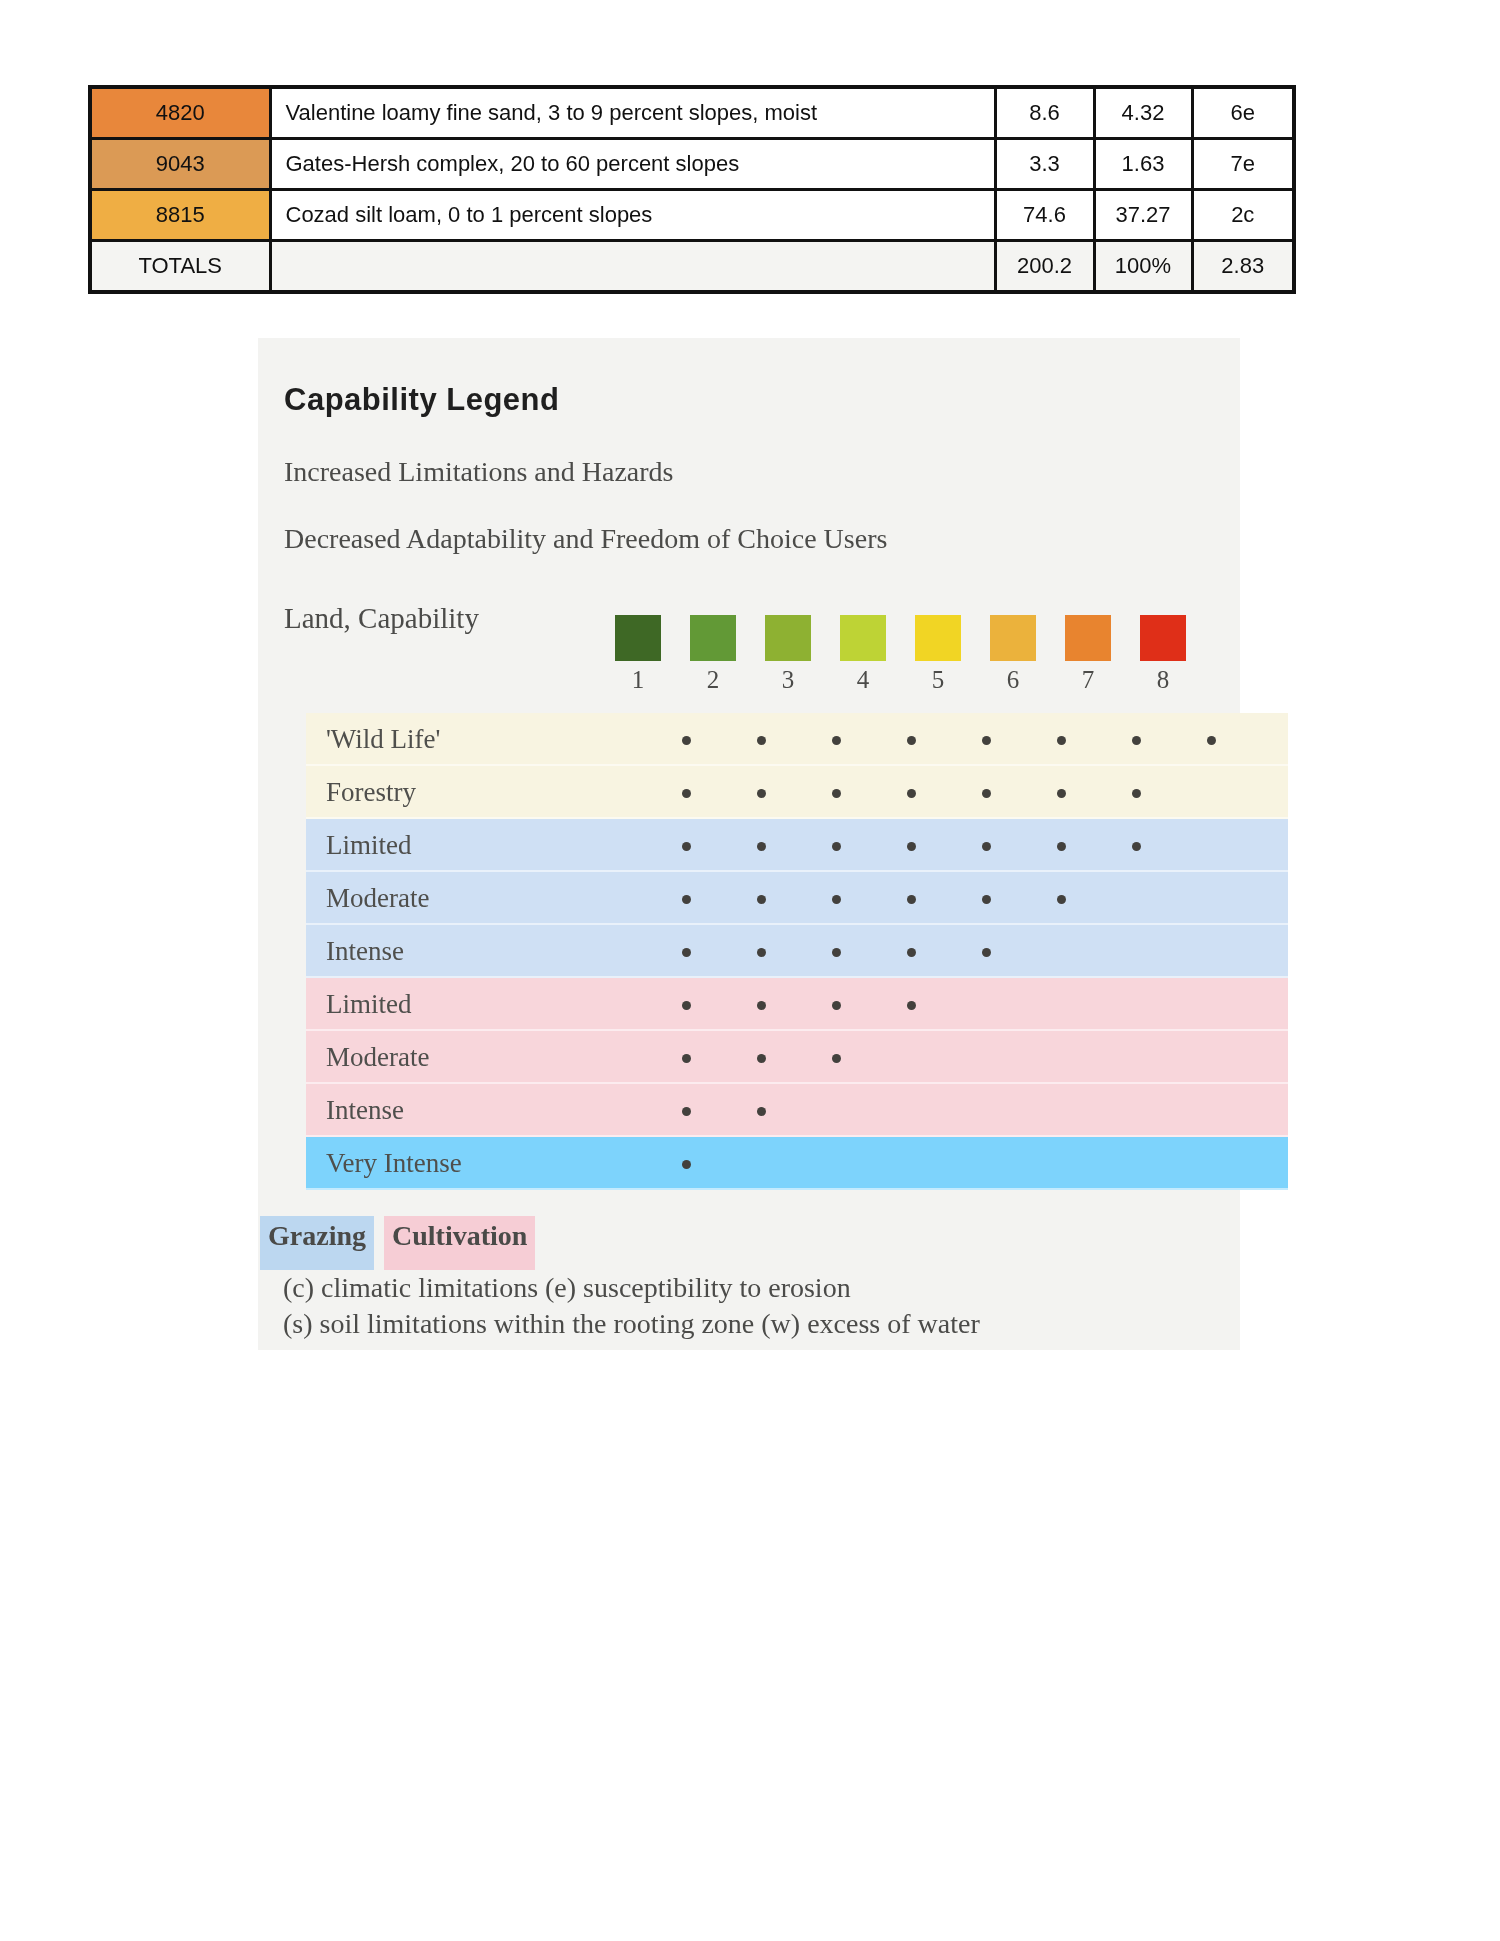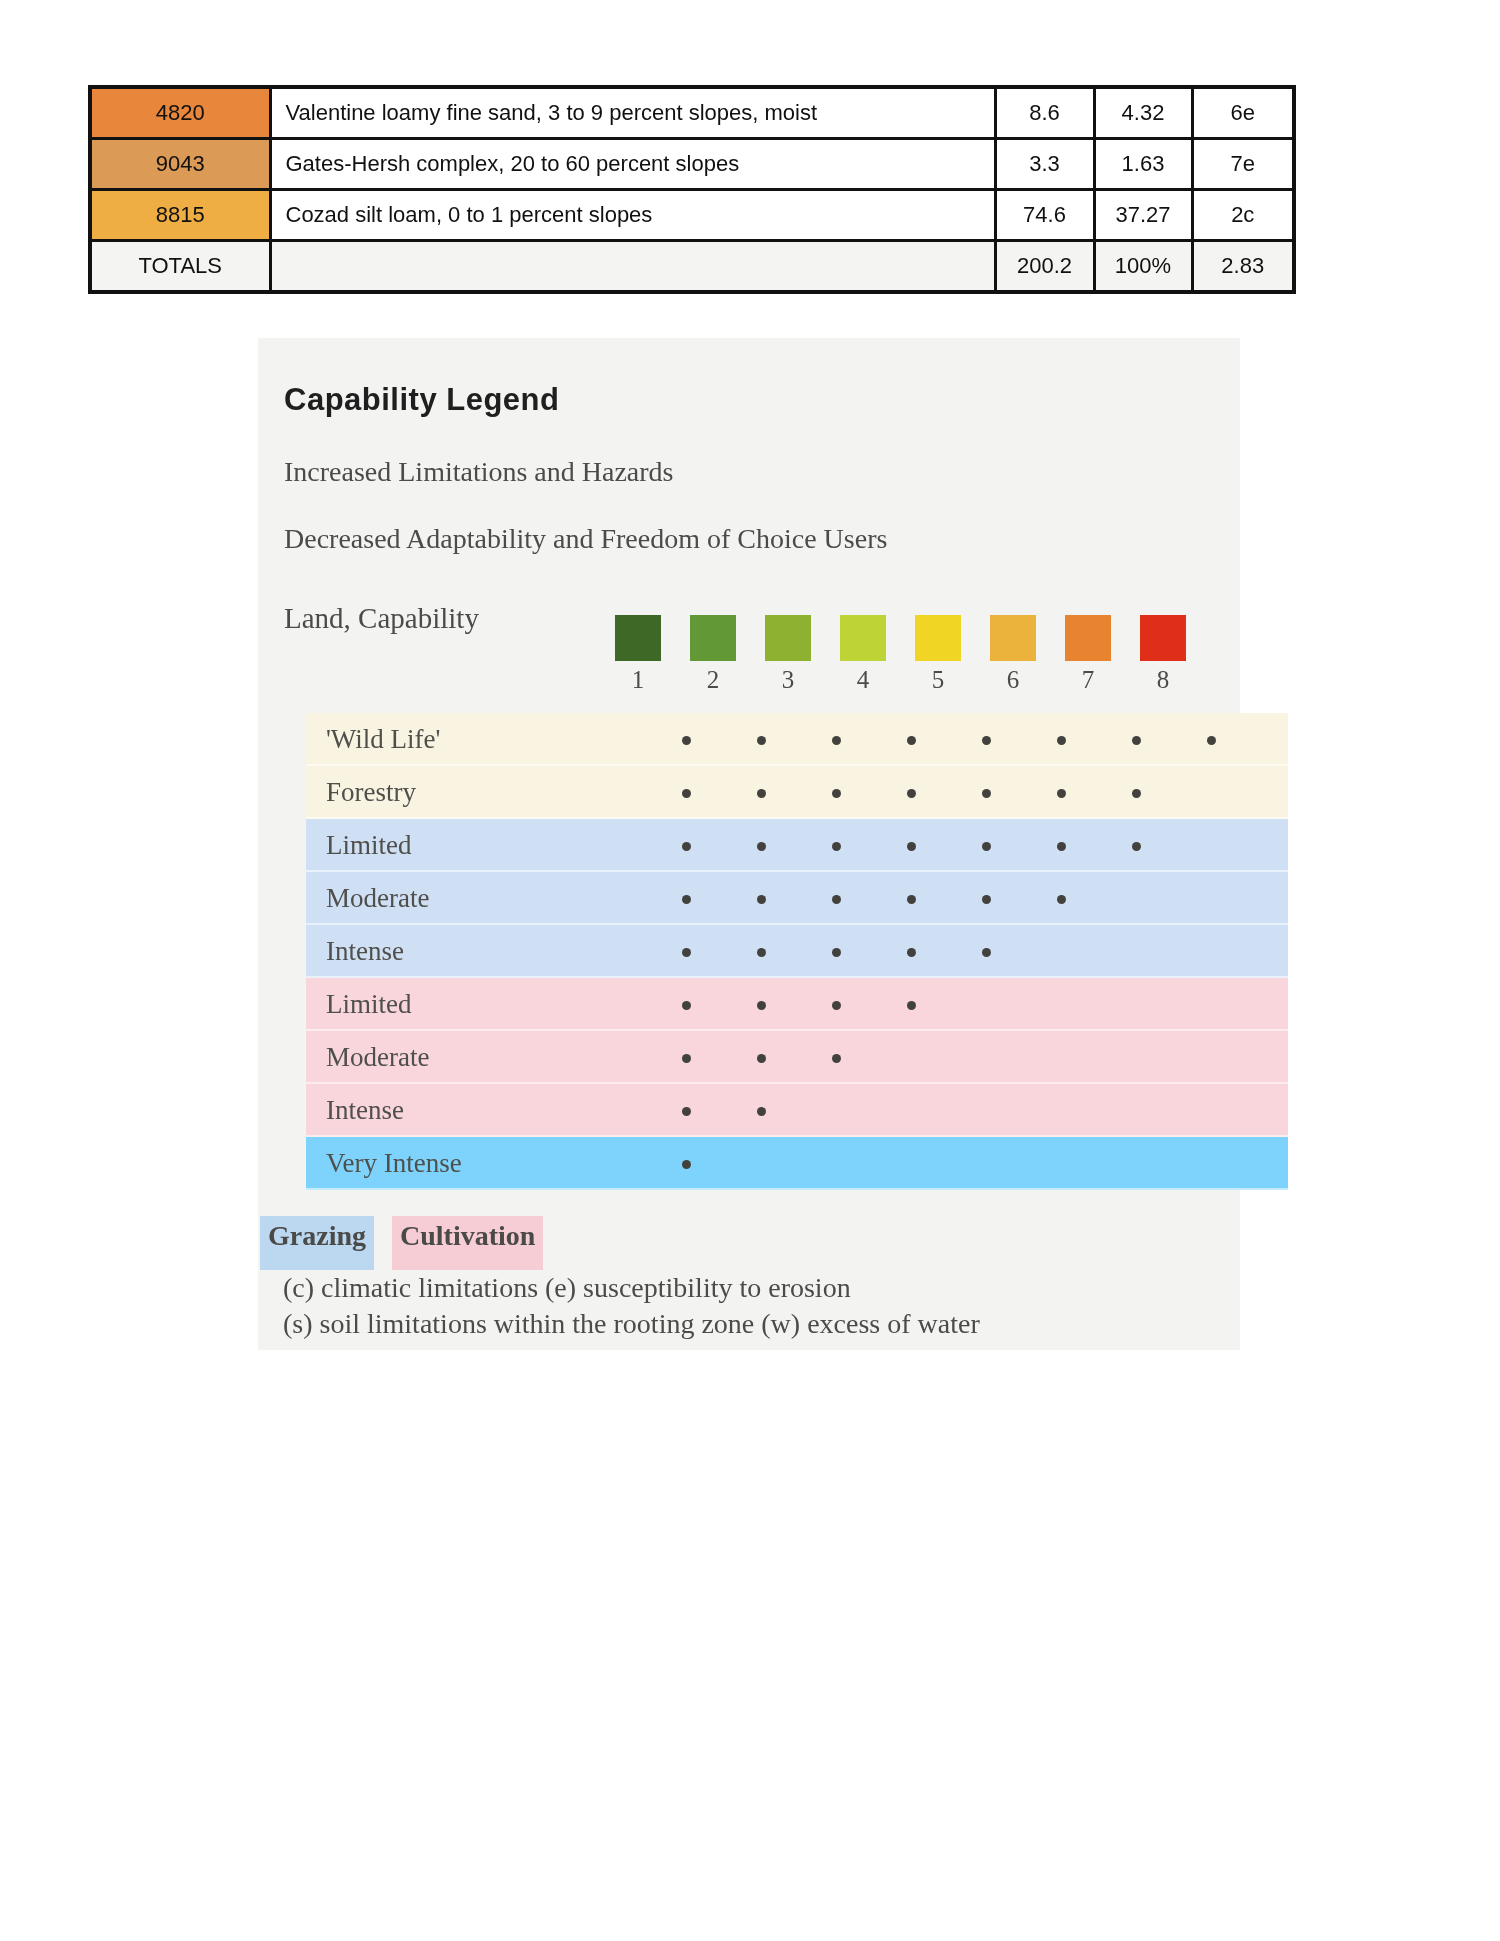--- a/index.html
+++ b/index.html
@@ -36,21 +36,21 @@
   .legend-row{position:absolute;left:0;width:982px;height:53px;
     box-shadow:inset 0 -2px 0 rgba(255,255,255,0.55);margin-left:48px;}
   .legend-row .row-label{position:absolute;left:20px;top:0;height:53px;line-height:53px;
     font-family:"Liberation Serif",serif;font-size:27px;color:#4f4f4c;}
   .dot{position:absolute;top:23px;width:9px;height:9px;border-radius:50%;background:#43413d;}
 
   .footer-labels{position:absolute;left:2px;top:878px;height:44px;
     font-family:"Liberation Serif",serif;font-size:28px;font-weight:bold;color:#4a4a48;}
   .hl{display:inline-block;padding:4px 8px 18px 8px;}
   .hl-grazing{background:#bcd7f0;}
-  .hl-cultivation{background:#f6cdd5;margin-left:18px;}
+  .hl-cultivation{background:#f6cdd5;margin-left:10px;}
   .note{position:absolute;left:25px;font-family:"Liberation Serif",serif;
     font-size:28px;color:#4b4b49;}
   .note1{top:934px;}
   .note2{top:970px;}
 </style>
 </head>
 <body>
 
 <div class="page">
 

